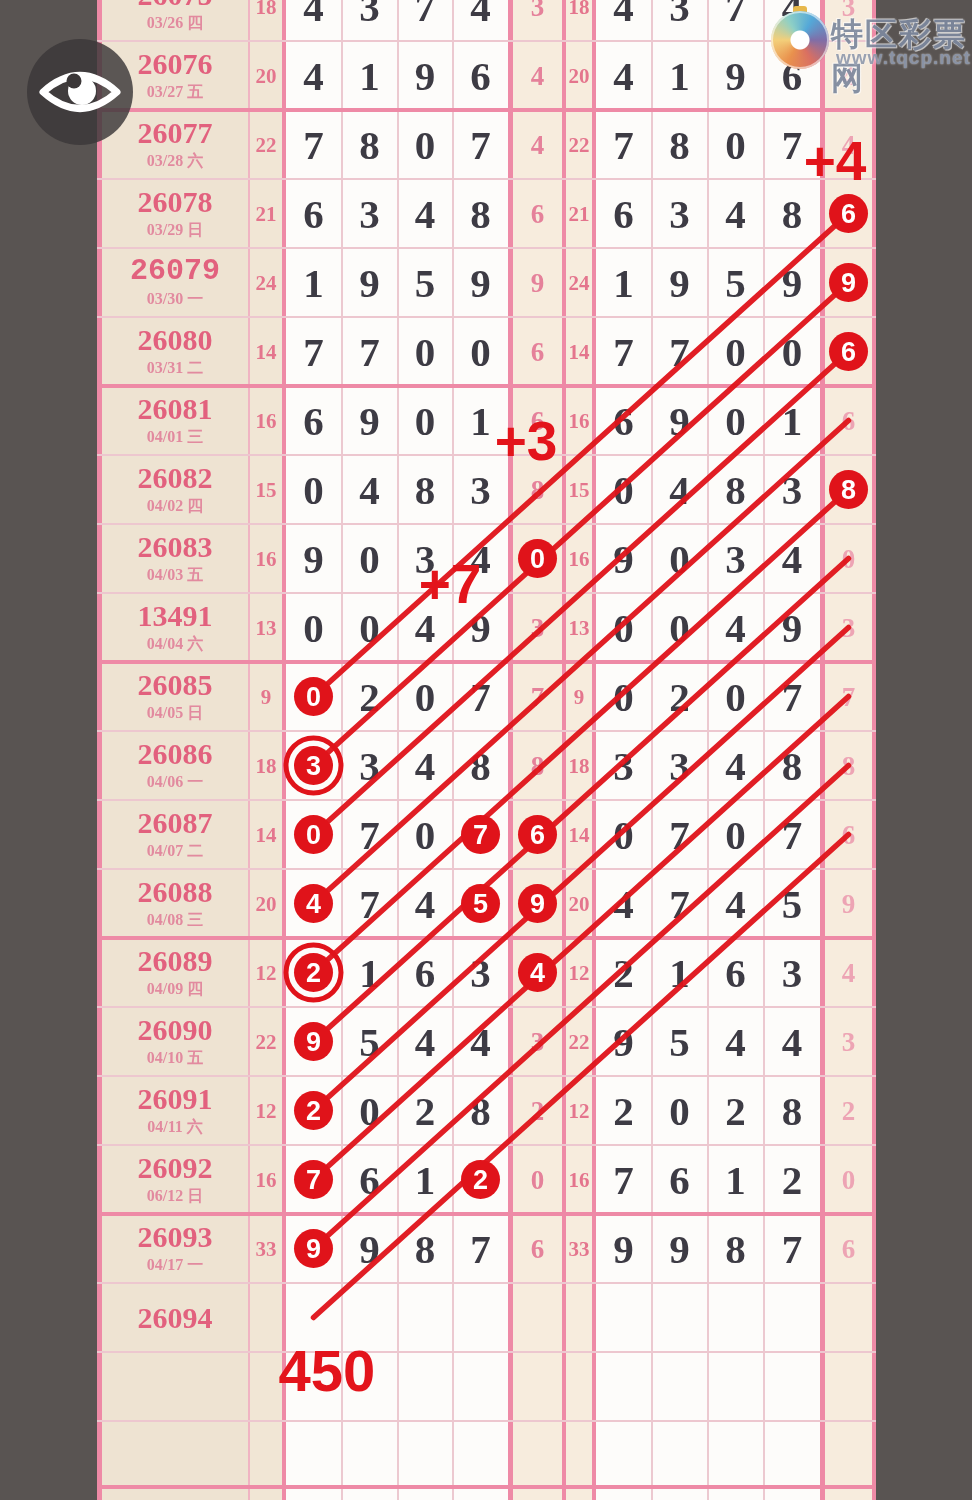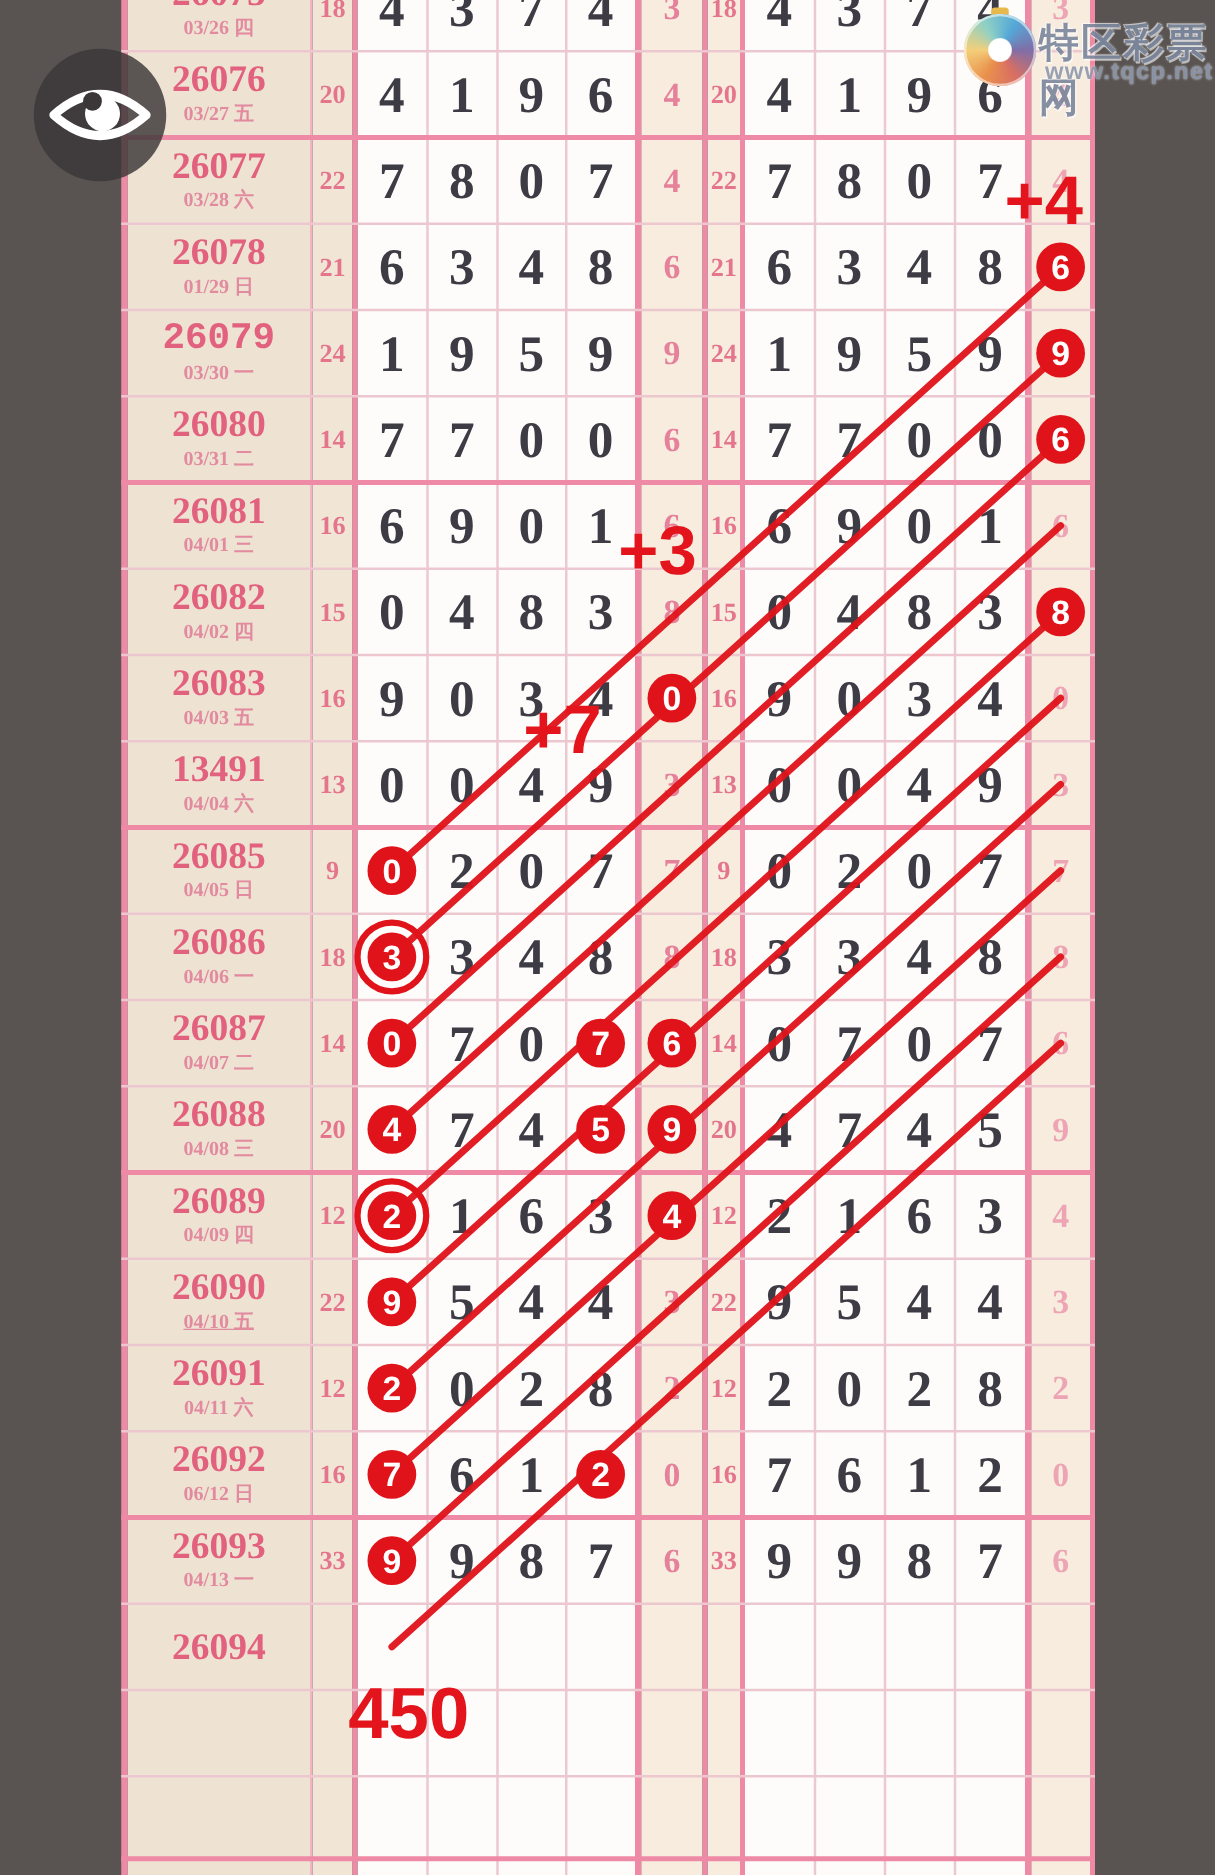--- a/index.html
+++ b/index.html
@@ -130,21 +130,21 @@
     <div class="cell digit" style="left: 425px; top: 144.5px;">0</div>
     <div class="cell digit" style="left: 480.5px; top: 144.5px;">7</div>
     <div class="cell tail" style="left: 537.5px; top: 144.5px;">4</div>
     <div class="cell sum" style="left: 579px; top: 144.5px;">22</div>
     <div class="cell digit" style="left: 623.5px; top: 144.5px;">7</div>
     <div class="cell digit" style="left: 679.5px; top: 144.5px;">8</div>
     <div class="cell digit" style="left: 735.5px; top: 144.5px;">0</div>
     <div class="cell digit" style="left: 792px; top: 144.5px;">7</div>
     <div class="cell tail r" style="left: 848.5px; top: 144.5px;">4</div>
     <div class="cell period" style="left: 175px; top: 201.5px;">26078</div>
-    <div class="cell date" style="left: 175px; top: 229.5px;">01/29 日</div>
+    <div class="cell date" style="left: 175px; top: 229.5px;">03/29 日</div>
     <div class="cell sum" style="left: 266px; top: 213.5px;">21</div>
     <div class="cell digit" style="left: 313.5px; top: 213.5px;">6</div>
     <div class="cell digit" style="left: 369.5px; top: 213.5px;">3</div>
     <div class="cell digit" style="left: 425px; top: 213.5px;">4</div>
     <div class="cell digit" style="left: 480.5px; top: 213.5px;">8</div>
     <div class="cell tail" style="left: 537.5px; top: 213.5px;">6</div>
     <div class="cell sum" style="left: 579px; top: 213.5px;">21</div>
     <div class="cell digit" style="left: 623.5px; top: 213.5px;">6</div>
     <div class="cell digit" style="left: 679.5px; top: 213.5px;">3</div>
     <div class="cell digit" style="left: 735.5px; top: 213.5px;">4</div>
@@ -298,21 +298,21 @@
     <div class="cell digit" style="left: 425px; top: 972.5px;">6</div>
     <div class="cell digit" style="left: 480.5px; top: 972.5px;">3</div>
     <div class="cell tail" style="left: 537.5px; top: 972.5px;">4</div>
     <div class="cell sum" style="left: 579px; top: 972.5px;">12</div>
     <div class="cell digit" style="left: 623.5px; top: 972.5px;">2</div>
     <div class="cell digit" style="left: 679.5px; top: 972.5px;">1</div>
     <div class="cell digit" style="left: 735.5px; top: 972.5px;">6</div>
     <div class="cell digit" style="left: 792px; top: 972.5px;">3</div>
     <div class="cell tail r" style="left: 848.5px; top: 972.5px;">4</div>
     <div class="cell period" style="left: 175px; top: 1029.5px;">26090</div>
-    <div class="cell date" style="left: 175px; top: 1057.5px; text-decoration: underline;">04/10 五</div>
+    <div class="cell date" style="left: 175px; top: 1057.5px;">04/10 五</div>
     <div class="cell sum" style="left: 266px; top: 1041.5px;">22</div>
     <div class="cell digit" style="left: 313.5px; top: 1041.5px;">9</div>
     <div class="cell digit" style="left: 369.5px; top: 1041.5px;">5</div>
     <div class="cell digit" style="left: 425px; top: 1041.5px;">4</div>
     <div class="cell digit" style="left: 480.5px; top: 1041.5px;">4</div>
     <div class="cell tail" style="left: 537.5px; top: 1041.5px;">3</div>
     <div class="cell sum" style="left: 579px; top: 1041.5px;">22</div>
     <div class="cell digit" style="left: 623.5px; top: 1041.5px;">9</div>
     <div class="cell digit" style="left: 679.5px; top: 1041.5px;">5</div>
     <div class="cell digit" style="left: 735.5px; top: 1041.5px;">4</div>
@@ -340,21 +340,21 @@
     <div class="cell digit" style="left: 425px; top: 1179.5px;">1</div>
     <div class="cell digit" style="left: 480.5px; top: 1179.5px;">2</div>
     <div class="cell tail" style="left: 537.5px; top: 1179.5px;">0</div>
     <div class="cell sum" style="left: 579px; top: 1179.5px;">16</div>
     <div class="cell digit" style="left: 623.5px; top: 1179.5px;">7</div>
     <div class="cell digit" style="left: 679.5px; top: 1179.5px;">6</div>
     <div class="cell digit" style="left: 735.5px; top: 1179.5px;">1</div>
     <div class="cell digit" style="left: 792px; top: 1179.5px;">2</div>
     <div class="cell tail r" style="left: 848.5px; top: 1179.5px;">0</div>
     <div class="cell period" style="left: 175px; top: 1236.5px;">26093</div>
-    <div class="cell date" style="left: 175px; top: 1264.5px;">04/13 一</div>
+    <div class="cell date" style="left: 175px; top: 1264.5px;">04/17 一</div>
     <div class="cell sum" style="left: 266px; top: 1248.5px;">33</div>
     <div class="cell digit" style="left: 313.5px; top: 1248.5px;">9</div>
     <div class="cell digit" style="left: 369.5px; top: 1248.5px;">9</div>
     <div class="cell digit" style="left: 425px; top: 1248.5px;">8</div>
     <div class="cell digit" style="left: 480.5px; top: 1248.5px;">7</div>
     <div class="cell tail" style="left: 537.5px; top: 1248.5px;">6</div>
     <div class="cell sum" style="left: 579px; top: 1248.5px;">33</div>
     <div class="cell digit" style="left: 623.5px; top: 1248.5px;">9</div>
     <div class="cell digit" style="left: 679.5px; top: 1248.5px;">9</div>
     <div class="cell digit" style="left: 735.5px; top: 1248.5px;">8</div>

